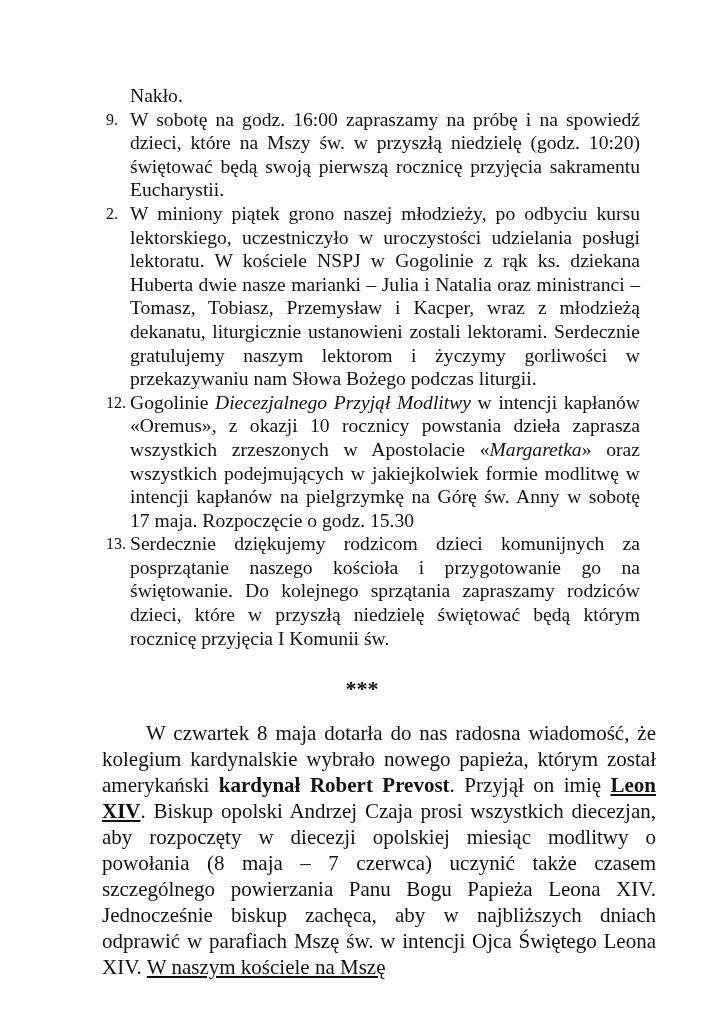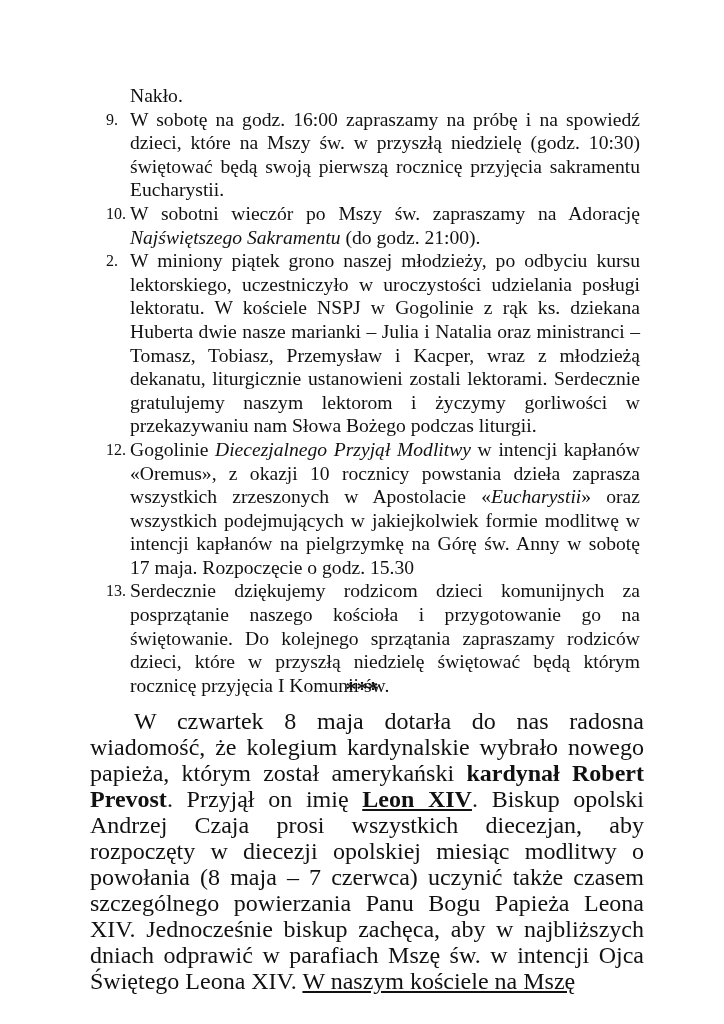--- a/index.html
+++ b/index.html
@@ -5,55 +5,51 @@
   html, body { margin: 0; padding: 0; background: #ffffff; }
   body { width: 724px; height: 1024px; position: relative; overflow: hidden; color: #111111; }
   .page { position: absolute; left: 0; top: 0; width: 724px; height: 1024px; background: #fff; border-radius: 18px; }
   .list { position: absolute; left: 106px; top: 84px; width: 534px; margin: 0; padding: 0; list-style: none;
           font-family: "Liberation Serif", serif; font-size: 19.6px; line-height: 23.6px; }
   .list li { position: relative; padding-left: 24px; text-align: justify; text-align-last: left; }
   .list li .num { position: absolute; left: 0; top: 0; font-size: 16px; }
   .list li.cont { padding-left: 24px; }
   .stars { position: absolute; left: 0; width: 724px; top: 676px; text-align: center;
            font-family: "Liberation Serif", serif; font-weight: bold; font-size: 22px; line-height: 26px; }
-  .para { position: absolute; left: 86px; top: 704px; width: 554px; margin: 4px;
-          font-family: "Liberation Serif", serif; font-size: 24px; line-height: 26px;
+  .para { position: absolute; left: 86px; top: 704px; width: 554px; margin: 16px;
+          font-family: "Liberation Serif", serif; font-size: 21px; line-height: 26px;
           text-align: justify; text-indent: 44px; }
   .bold { font-weight: bold; }
   .ul { text-decoration: underline; }
   i { font-style: italic; }
 </style>
 </head>
 <body>
 
 <div class="page">
 
   <ul class="list">
     <li class="cont">
       <span>Nakło.</span>
     </li>
 
     <li>
       <span class="num">9.</span>
-      <span>W sobotę na godz. 16:00 zapraszamy na próbę i na spowiedź dzieci, które na Mszy św. w przyszłą niedzielę (godz. 10:30) świętować będą swoją pierwszą rocznicę przyjęcia sakramentu Eucharystii.</span>
+      <span>W sobotę na godz. 16:00 zapraszamy na próbę i na spowiedź dzieci, które na Mszy św. w przyszłą niedzielę (godz. 10:20) świętować będą swoją pierwszą rocznicę przyjęcia sakramentu Eucharystii.</span>
     </li>
 
-    <li>
-      <span class="num">10.</span>
-      <span>W sobotni wieczór po Mszy św. zapraszamy na Adorację </span><i>Najświętszego Sakramentu</i><span> (do godz. 21:00).</span>
-    </li>
 
     <li>
       <span class="num">2.</span>
       <span>W miniony piątek grono naszej młodzieży, po odbyciu kursu lektorskiego, uczestniczyło w uroczystości udzielania posługi lektoratu. W kościele NSPJ w Gogolinie z rąk ks. dziekana Huberta dwie nasze marianki – Julia i Natalia oraz ministranci – Tomasz, Tobiasz, Przemysław i Kacper, wraz z młodzieżą dekanatu, liturgicznie ustanowieni zostali lektorami. Serdecznie gratulujemy naszym lektorom i życzymy gorliwości w przekazywaniu nam Słowa Bożego podczas liturgii.</span>
     </li>
 
     <li>
       <span class="num">12.</span>
-      <span>Gogolinie </span><i>Diecezjalnego Przyjął Modlitwy</i><span> w intencji kapłanów «Oremus», z okazji 10 rocznicy powstania dzieła zaprasza wszystkich zrzeszonych w Apostolacie «</span><i>Eucharystii</i><span>» oraz wszystkich podejmujących w jakiejkolwiek formie modlitwę w intencji kapłanów na pielgrzymkę na Górę św. Anny w sobotę 17 maja. Rozpoczęcie o godz. 15.30</span>
+      <span>Gogolinie </span><i>Diecezjalnego Przyjął Modlitwy</i><span> w intencji kapłanów «Oremus», z okazji 10 rocznicy powstania dzieła zaprasza wszystkich zrzeszonych w Apostolacie «</span><i>Margaretka</i><span>» oraz wszystkich podejmujących w jakiejkolwiek formie modlitwę w intencji kapłanów na pielgrzymkę na Górę św. Anny w sobotę 17 maja. Rozpoczęcie o godz. 15.30</span>
     </li>
 
     <li>
       <span class="num">13.</span>
       <span>Serdecznie dziękujemy rodzicom dzieci komunijnych za posprzątanie naszego kościoła i przygotowanie go na świętowanie. Do kolejnego sprzątania zapraszamy rodziców dzieci, które w przyszłą niedzielę świętować będą którym rocznicę przyjęcia I Komunii św.</span>
     </li>
   </ul>
 
   <div class="stars">***</div>
 

